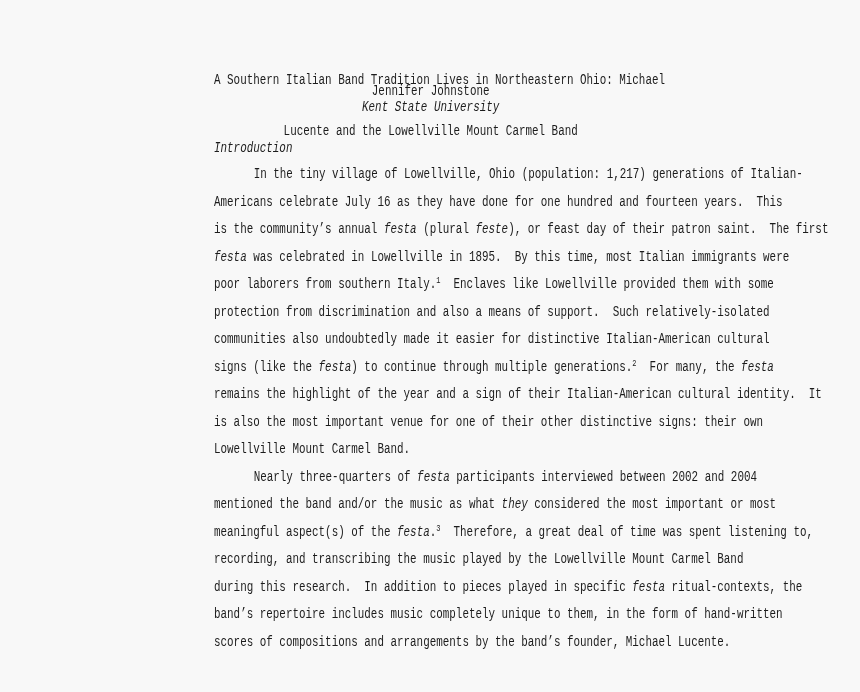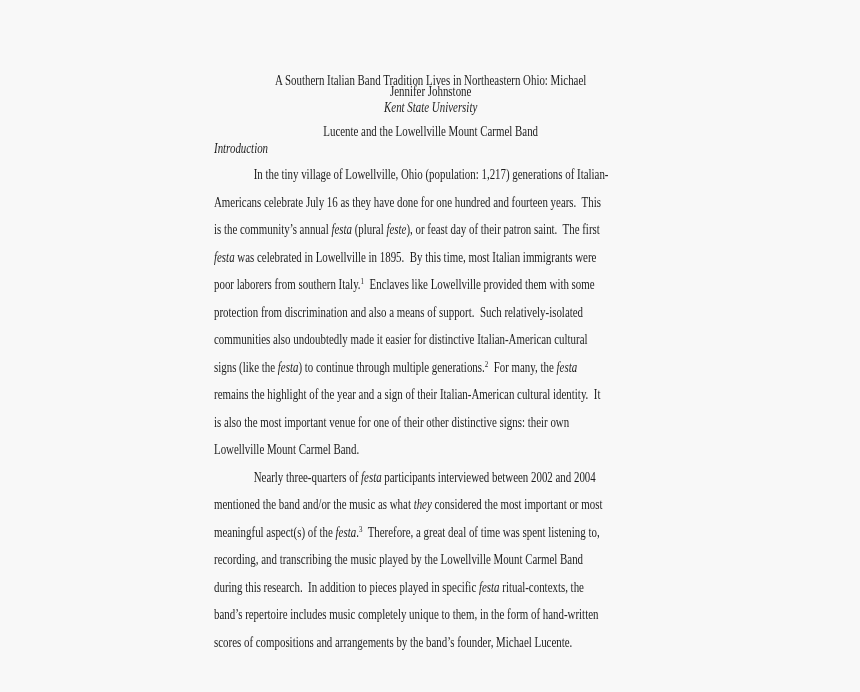--- a/index.html
+++ b/index.html
@@ -3,21 +3,21 @@
 <meta charset="utf-8">
 <style>
   html, body { margin: 0; padding: 0; }
   body {
     width: 860px; height: 692px;
     background: #f8f8f8;
     font-family: "Liberation Serif", "DejaVu Serif", serif;
     color: #1c1c1c;
     overflow: hidden;
   }
-  .page { position: absolute; inset: 0; overflow: hidden; }
+  .page { position: absolute; inset: 0; overflow: hidden; font-family: Liberation Mono, monospace; }
   
   .content {
     position: absolute; left: 214px; top: 0;
     width: 557px; height: 692px;
     transform: scaleX(0.778);
     transform-origin: 0 0;
     font-size: 14px;
   }
   .title-block {
     position: absolute; top: 38px; left: 0; width: 557px;

